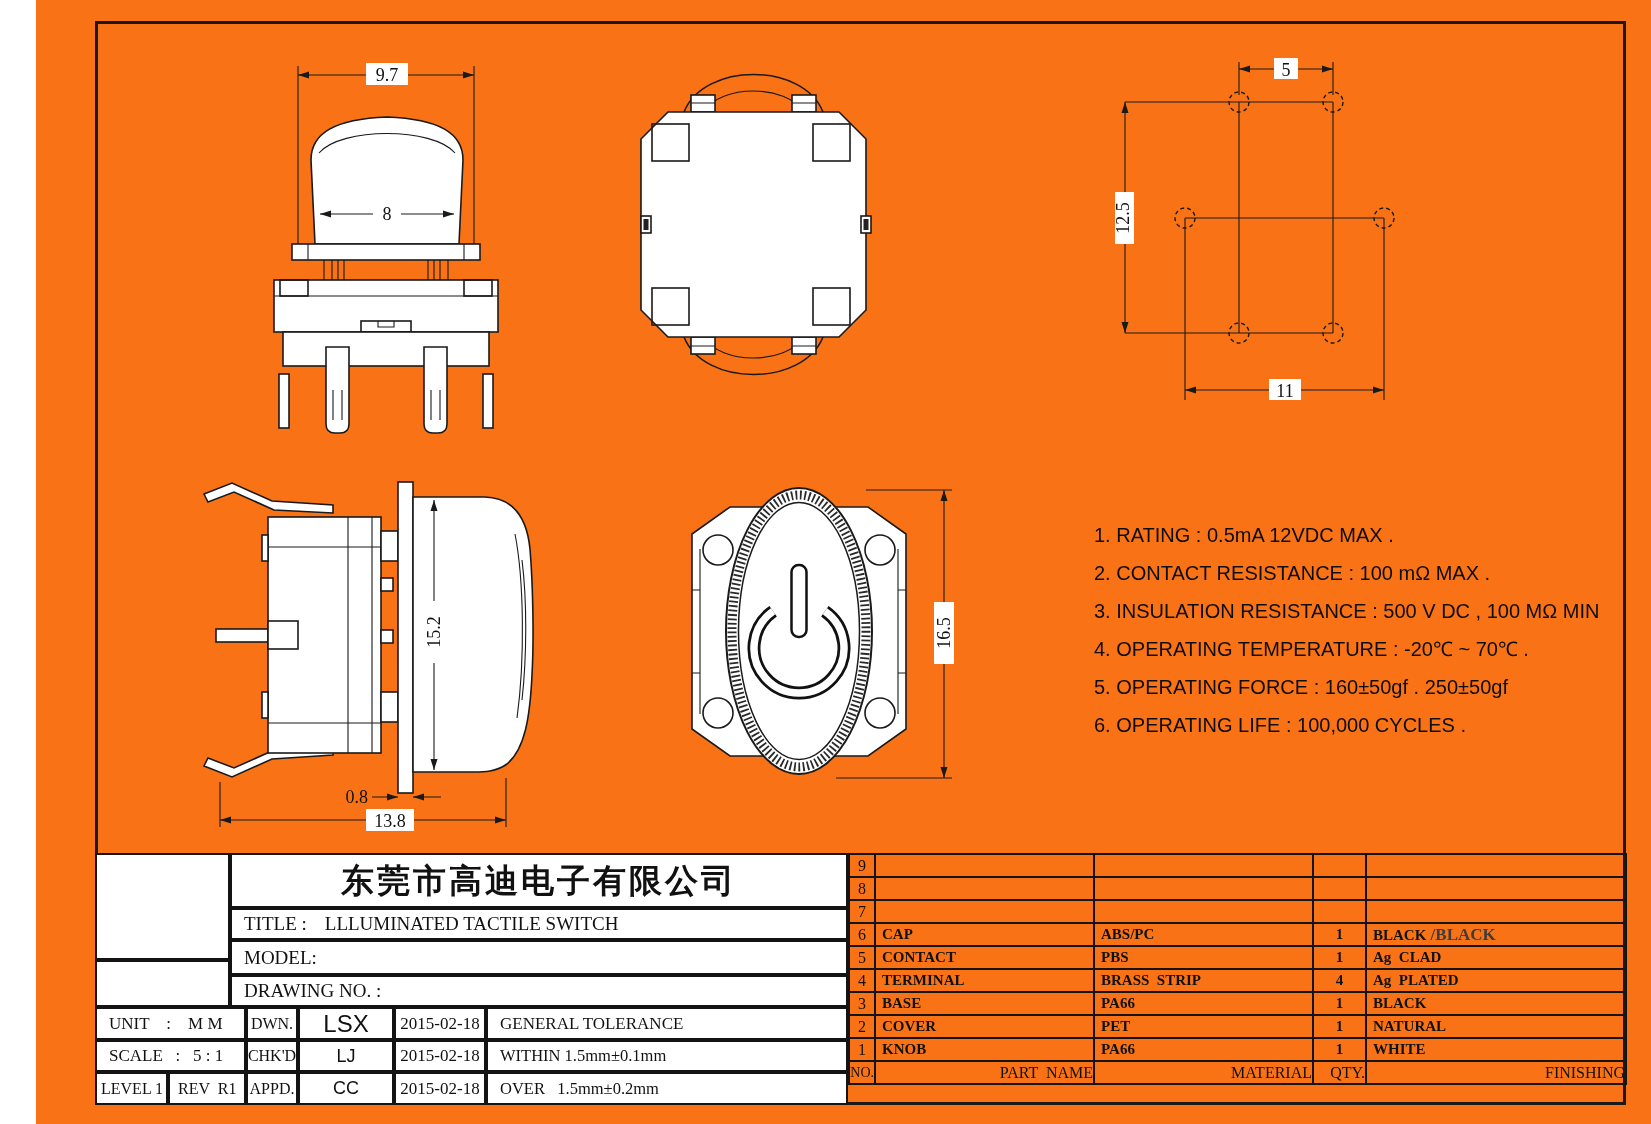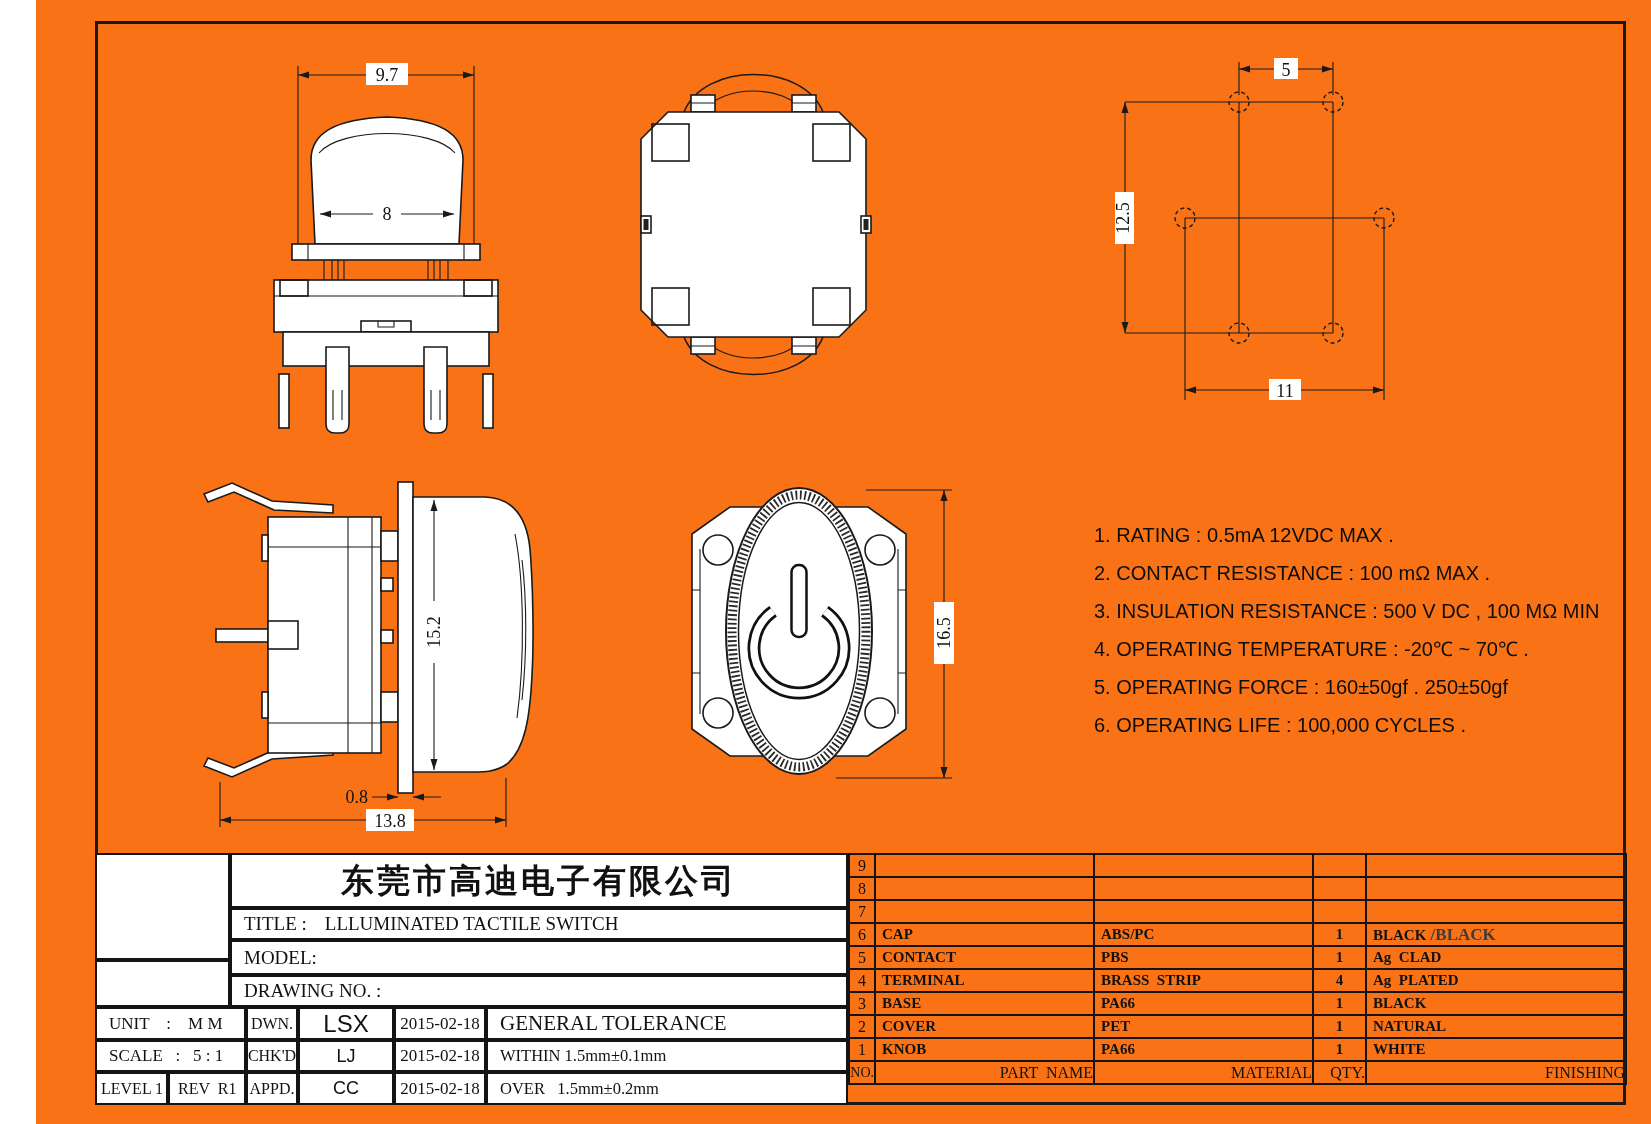--- a/index.html
+++ b/index.html
@@ -223,21 +223,21 @@
 
   <div class="box company cell c-center" style="left:194px;top:853px;width:618px;height:55px">东莞市高迪电子有限公司</div>
   <div class="box cad" style="left:194px;top:908px;width:618px;height:32px"><span>TITLE :</span><span style="margin-left:18px">LLLUMINATED TACTILE SWITCH</span></div>
   <div class="box cad" style="left:194px;top:940px;width:618px;height:35px;line-height:31px"><span>MODEL:</span></div>
   <div class="box cad" style="left:194px;top:975px;width:618px;height:32px"><span>DRAWING NO. :</span></div>
 
   <div class="box cell c-left" style="left:59px;top:1007px;width:151px;height:33px;font-size:17px">UNIT    :    M M</div>
   <div class="box cell c-center" style="left:210px;top:1007px;width:52px;height:33px;font-size:16px">DWN.</div>
   <div class="box cell c-center" style="left:262px;top:1007px;width:96px;height:33px;font-family:Liberation Sans, sans-serif;font-size:24px">LSX</div>
   <div class="box cell c-center" style="left:358px;top:1007px;width:92px;height:33px;font-size:17px">2015-02-18</div>
-  <div class="box cell c-left" style="left:450px;top:1007px;width:362px;height:33px;font-size:21px">GENERAL TOLERANCE</div>
+  <div class="box cell c-left" style="left:450px;top:1007px;width:362px;height:33px;font-size:17px">GENERAL TOLERANCE</div>
 
   <div class="box cell c-left" style="left:59px;top:1040px;width:151px;height:32px;font-size:17px">SCALE   :   5 : 1</div>
   <div class="box cell c-center" style="left:210px;top:1040px;width:52px;height:32px;font-size:16px">CHK'D</div>
   <div class="box cell c-center" style="left:262px;top:1040px;width:96px;height:32px;font-family:'Liberation Sans',sans-serif;font-size:18px">LJ</div>
   <div class="box cell c-center" style="left:358px;top:1040px;width:92px;height:32px;font-size:17px">2015-02-18</div>
   <div class="box cell c-left" style="left:450px;top:1040px;width:362px;height:32px;font-size:16.5px">WITHIN 1.5mm±0.1mm</div>
 
   <div class="box cell c-left" style="left:59px;top:1072px;width:73px;height:33px;font-size:16px;padding-left:4px">LEVEL 1</div>
   <div class="box cell c-left" style="left:132px;top:1072px;width:78px;height:33px;font-size:16px;padding-left:8px">REV  R1</div>
   <div class="box cell c-center" style="left:210px;top:1072px;width:52px;height:33px;font-size:16px">APPD.</div>

